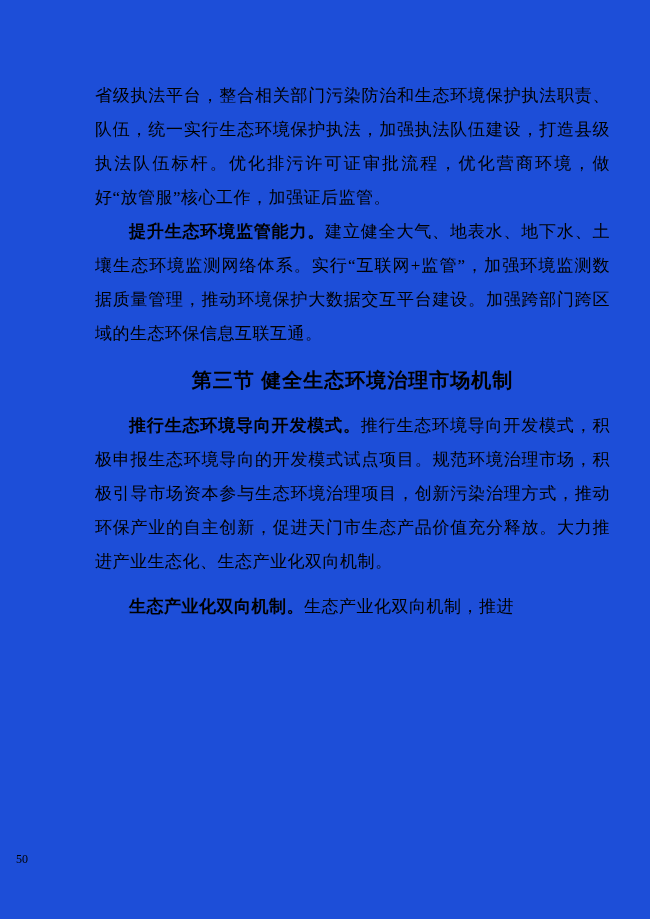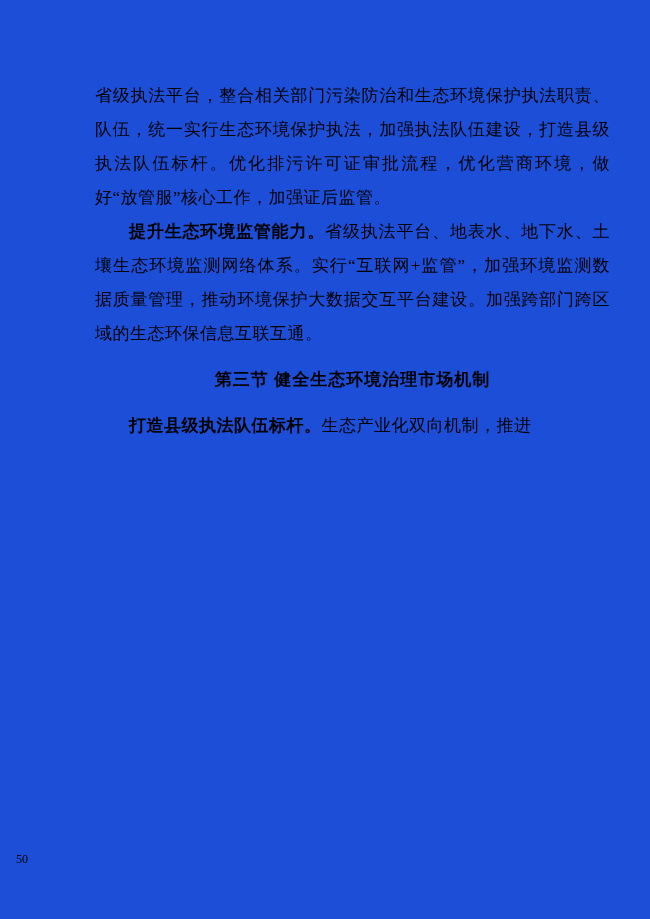--- a/index.html
+++ b/index.html
@@ -35,21 +35,21 @@
   }
   p.para.indent {
     text-indent: 2em;
   }
   .lead {
     font-weight: 700;
     font-family: Liberation Serif, serif;
   }
   h2.section-heading {
     margin: 12px 0 12px 0;
-    font-size: 17px;
+    font-size: 20px;
     line-height: 34px;
     font-weight: 700;
     font-family: "Liberation Sans", "DejaVu Sans", sans-serif;
     text-align: center;
     letter-spacing: 1px;
   }
   p.para.last {
     margin-top: 11px;
   }
   .pagenum {
@@ -63,23 +63,24 @@
     color: #000000;
   }
 </style>
 </head>
 <body>
 
 <div class="page">
 
   <p class="para"><span>省级执法平台，整合相关部门污染防治和生态环境保护执法职责、队伍，统一实行生态环境保护执法，加强执法队伍建设，打造县级执法队伍标杆。优化排污许可证审批流程，优化营商环境，做好“放管服”核心工作，加强证后监管。</span></p>
 
-  <p class="para indent"><span class="lead">提升生态环境监管能力。</span><span>省级执法平台、地表水、地下水、土壤生态环境监测网络体系。实行“互联网+监管”，加强环境监测数据质量管理，推动环境保护大数据交互平台建设。加强跨部门跨区域的生态环保信息互联互通。</span></p>
+  <p class="para indent"><span class="lead">提升生态环境监管能力。</span><span>建立健全大气、地表水、地下水、土壤生态环境监测网络体系。实行“互联网+监管”，加强环境监测数据质量管理，推动环境保护大数据交互平台建设。加强跨部门跨区域的生态环保信息互联互通。</span></p>
 
 
   <h2 class="section-heading">第三节 健全生态环境治理市场机制</h2>
 
+  <p class="para indent"><span class="lead">推行生态环境导向开发模式。</span><span>推行生态环境导向开发模式，积极申报生态环境导向的开发模式试点项目。规范环境治理市场，积极引导市场资本参与生态环境治理项目，创新污染治理方式，推动环保产业的自主创新，促进天门市生态产品价值充分释放。大力推进产业生态化、生态产业化双向机制。</span></p>
 
-  <p class="para indent last"><span class="lead">打造县级执法队伍标杆。</span><span>生态产业化双向机制，推进</span></p>
+  <p class="para indent last"><span class="lead">生态产业化双向机制。</span><span>生态产业化双向机制，推进</span></p>
 
   <div class="pagenum">50</div>
 
 </div>
 
 </body></html>

